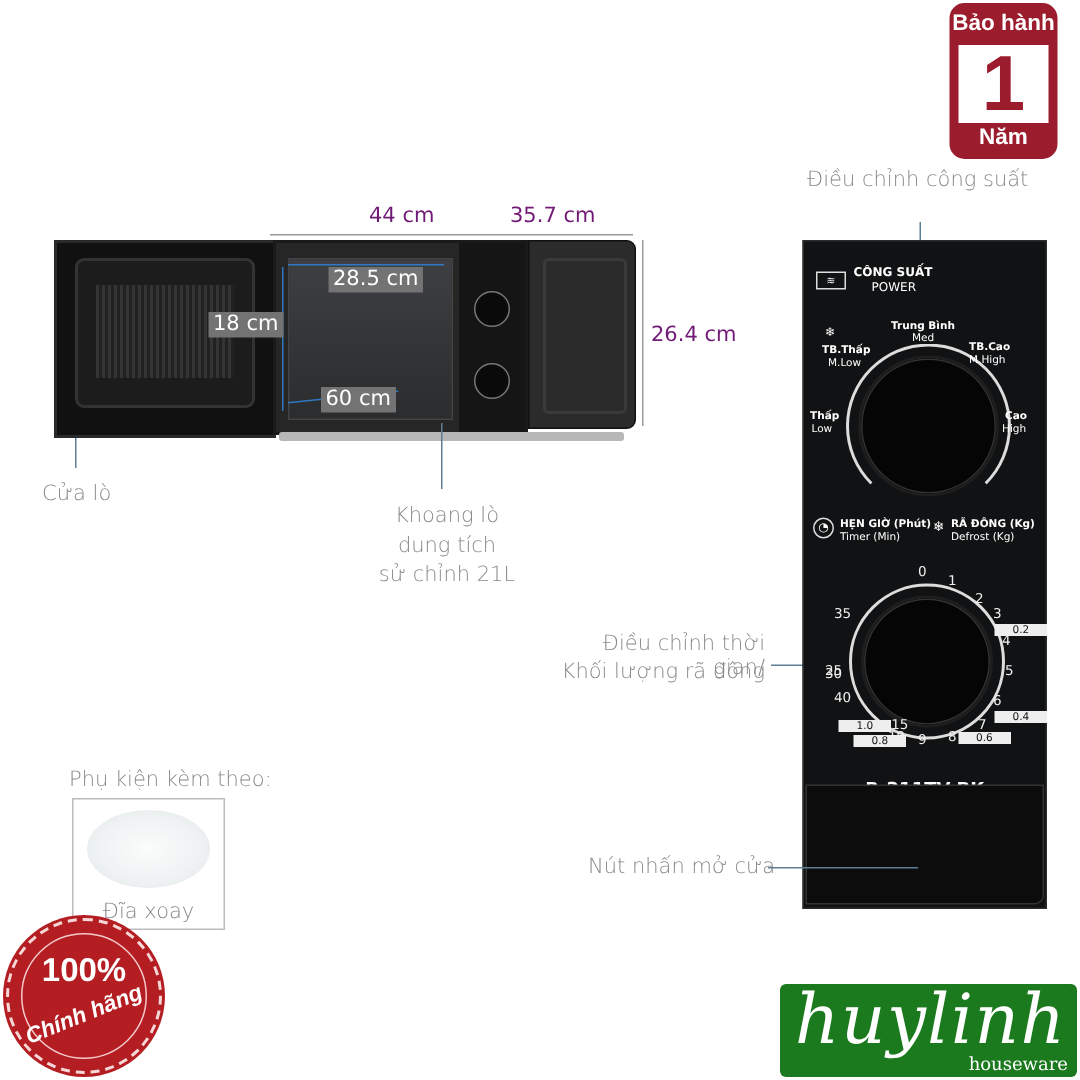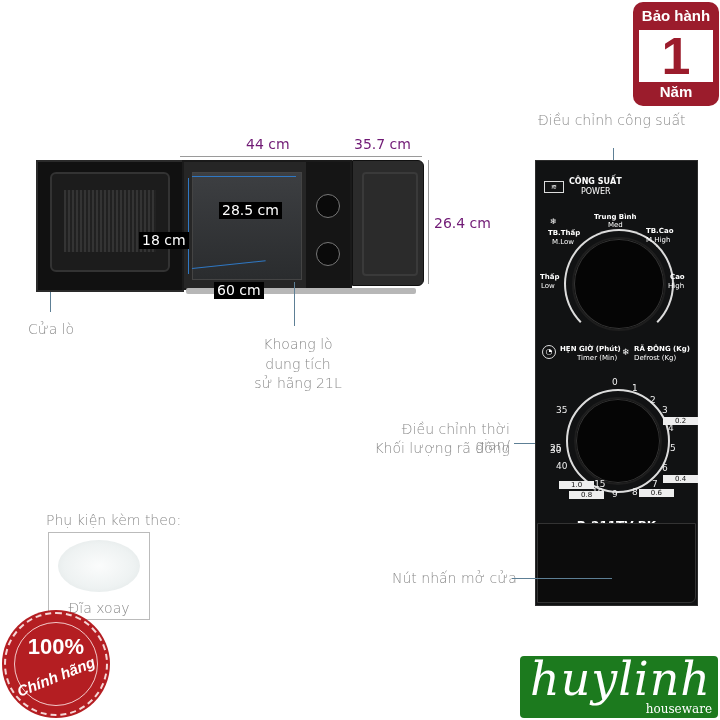--- a/index.html
+++ b/index.html
@@ -3,38 +3,38 @@
 <meta charset="utf-8">
 <style>
   * { box-sizing: border-box; margin: 0; padding: 0; }
   html, body { width: 720px; height: 720px; background: #ffffff; overflow: hidden; }
   body { position: relative; font-family: "Liberation Sans", sans-serif; color: #7a7a7a; }
   .abs { position: absolute; }
   .lbl { font-family: "DejaVu Sans", sans-serif; font-size: 14px; color: #8a8a8a; font-weight: 300; }
   .callout-line { position: absolute; background: #5d7f95; }
 
   
-  .warranty { left: 633px; top: 2px; width: 86px; height: 104px; background: #9b1c2c; border-radius: 10px; }
+  .warranty { left: 633px; top: 2px; width: 72px; height: 104px; background: #9b1c2c; border-radius: 10px; }
   .warranty .top { position: absolute; left: 0; right: 0; top: 5px; text-align: center; color: #fff; font-weight: bold; font-size: 15px; }
   .warranty .mid { position: absolute; left: 6px; right: 6px; top: 28px; height: 52px; background: #fff; text-align: center; color: #9b1c2c; font-weight: bold; font-size: 52px; line-height: 52px; }
   .warranty .bot { position: absolute; left: 0; right: 0; bottom: 6px; text-align: center; color: #fff; font-weight: bold; font-size: 15px; }
 
   
   .door { left: 36px; top: 160px; width: 148px; height: 132px; background: #111; border: 2px solid #2a2a2a; }
   .door-window { left: 50px; top: 172px; width: 120px; height: 100px; background: #1c1c1c; border: 2px solid #333; border-radius: 6px; }
   .door-mesh { left: 64px; top: 190px; width: 92px; height: 62px; background: repeating-linear-gradient(90deg,#3a3a3a 0 2px,#222 2px 4px); opacity: .8; }
   .body-front { left: 182px; top: 160px; width: 170px; height: 130px; background: #262626; border: 2px solid #1a1a1a; }
   .cavity { left: 192px; top: 172px; width: 110px; height: 108px; background: linear-gradient(#3d3f42,#2a2c2e); border: 1px solid #444; }
   .panel { left: 306px; top: 162px; width: 44px; height: 126px; background: #151515; }
   .knob { position: absolute; width: 24px; height: 24px; border-radius: 50%; background: #0a0a0a; border: 1px solid #777; }
   .body-side { left: 352px; top: 160px; width: 72px; height: 126px; background: #2b2b2b; border-radius: 0 6px 6px 0; border: 1px solid #111; }
   .side-inset { left: 362px; top: 172px; width: 56px; height: 104px; border: 2px solid #3a3a3a; border-radius: 4px; }
   .feet { left: 186px; top: 288px; width: 230px; height: 6px; background: #b7b7b7; border-radius: 2px; }
 
-  .dim-tag { position: absolute; background: #000000; color: #fff; font-size: 14px; padding: 0 3px; line-height: 17px; font-family: "DejaVu Sans", sans-serif; margin-top: 24px; }
+  .dim-tag { position: absolute; background: #737373; color: #fff; font-size: 14px; padding: 0 3px; line-height: 17px; font-family: "DejaVu Sans", sans-serif; }
   .dim-text { position: absolute; font-family: "DejaVu Sans", sans-serif; font-size: 14px; color: #701a75; }
   .arrow-h { position: absolute; height: 1px; background: #9a9a9a; }
   .arrow-v { position: absolute; width: 1px; background: #9a9a9a; }
   .blue-h { position: absolute; height: 1px; background: #2f78c4; }
   .blue-v { position: absolute; width: 1px; background: #2f78c4; }
 
   
   .cp { left: 535px; top: 160px; width: 163px; height: 446px; background: #111213; border: 1px solid #2c2c2c; }
   .cp-text { position: absolute; color: #fff; font-family: "DejaVu Sans", sans-serif; }
   .cp-knob-big { position: absolute; border-radius: 50%; background: #050505; border: 2px solid #1e1e1e; box-shadow: 0 0 0 1px #333 inset; }
@@ -78,38 +78,38 @@
     <div class="knob" style="left:10px;top:80px;"></div>
   </div>
   <div class="abs body-side"></div>
   <div class="abs side-inset"></div>
   <div class="abs feet"></div>
 </div>
 
 <div class="arrow-h" style="left:180px;top:156px;width:170px;"></div>
 <div class="dim-text" style="left:246px;top:136px;">44 cm</div>
 <div class="arrow-h" style="left:350px;top:156px;width:72px;"></div>
-<div class="dim-text" style="left:354px;top:136px;">35.7 cm</div>
+<div class="dim-text" style="left:340px;top:136px;">35.7 cm</div>
 <div class="arrow-v" style="left:428px;top:160px;height:124px;"></div>
 <div class="dim-text" style="left:434px;top:215px;">26.4 cm</div>
 
 <div class="blue-h" style="left:192px;top:176px;width:104px;"></div>
 <div class="dim-tag" style="left:219px;top:178px;">28.5 cm</div>
 <div class="blue-v" style="left:188px;top:178px;height:96px;"></div>
 <div class="dim-tag" style="left:139px;top:208px;">18 cm</div>
 <div class="blue-h" style="left:192px;top:268px;width:74px;transform:rotate(-6deg);transform-origin:left;"></div>
 <div class="dim-tag" style="left:214px;top:258px;">60 cm</div>
 
 <div class="callout-line" style="left:50px;top:292px;width:1px;height:20px;"></div>
 <div class="abs lbl" style="left:28px;top:321px;">Cửa lò</div>
 
 <div class="callout-line" style="left:294px;top:282px;width:1px;height:44px;"></div>
 <div class="abs lbl" style="left:258px;top:336px;width:80px;text-align:center;">Khoang lò</div>
 <div class="abs lbl" style="left:248px;top:356px;width:100px;text-align:center;">dung tích</div>
-<div class="abs lbl" style="left:240px;top:375px;width:116px;text-align:center;">sử hãng 21L</div>
+<div class="abs lbl" style="left:240px;top:375px;width:116px;text-align:center;">sử chỉnh 21L</div>
 
 <div class="abs lbl" style="left:538px;top:112px;">Điều chỉnh công suất</div>
 <div class="callout-line" style="left:613px;top:148px;width:1px;height:134px;"></div>
 
 <div class="abs lbl" style="left:364px;top:421px;width:146px;text-align:right;">Điều chỉnh thời gian/</div>
 <div class="abs lbl" style="left:364px;top:440px;width:146px;text-align:right;">Khối lượng rã đông</div>
 <div class="callout-line" style="left:514px;top:443px;width:96px;height:1px;"></div>
 
 <div class="abs lbl" style="left:392px;top:570px;">Nút nhấn mở cửa</div>
 
@@ -128,21 +128,21 @@
   <div class="cp-text" style="left:16px;top:77px;font-size:7px;">M.Low</div>
   <div class="cp-text" style="left:58px;top:52px;font-size:7px;font-weight:bold;">Trung Bình</div>
   <div class="cp-text" style="left:72px;top:60px;font-size:7px;">Med</div>
   <div class="cp-text" style="left:110px;top:66px;font-size:7px;font-weight:bold;">TB.Cao</div>
   <div class="cp-text" style="left:110px;top:75px;font-size:7px;">M.High</div>
   <div class="cp-text" style="left:134px;top:112px;font-size:7px;font-weight:bold;">Cao</div>
   <div class="cp-text" style="left:132px;top:121px;font-size:7px;">High</div>
 
   <div class="cp-text" style="left:6px;top:184px;width:14px;height:14px;border:1px solid #ddd;border-radius:50%;font-size:8px;text-align:center;line-height:12px;">◔</div>
   <div class="cp-text" style="left:24px;top:184px;font-size:7px;font-weight:bold;">HẸN GIỜ (Phút)</div>
-  <div class="cp-text" style="left:41px;top:193px;font-size:7px;">Timer (Min)</div>
+  <div class="cp-text" style="left:24px;top:193px;font-size:7px;">Timer (Min)</div>
   <div class="cp-text" style="left:86px;top:186px;font-size:9px;">❄</div>
   <div class="cp-text" style="left:98px;top:184px;font-size:7px;font-weight:bold;">RÃ ĐÔNG (Kg)</div>
   <div class="cp-text" style="left:98px;top:193px;font-size:7px;">Defrost (Kg)</div>
 
   <div class="arc" style="left:30px;top:228px;width:104px;height:104px;"></div>
   <div class="cp-knob-big" style="left:38px;top:236px;width:88px;height:88px;"></div>
 
   <div class="tick" style="left:76px;top:216px;">0</div>
   <div class="tick" style="left:96px;top:222px;">1</div>
   <div class="tick" style="left:114px;top:234px;">2</div>

